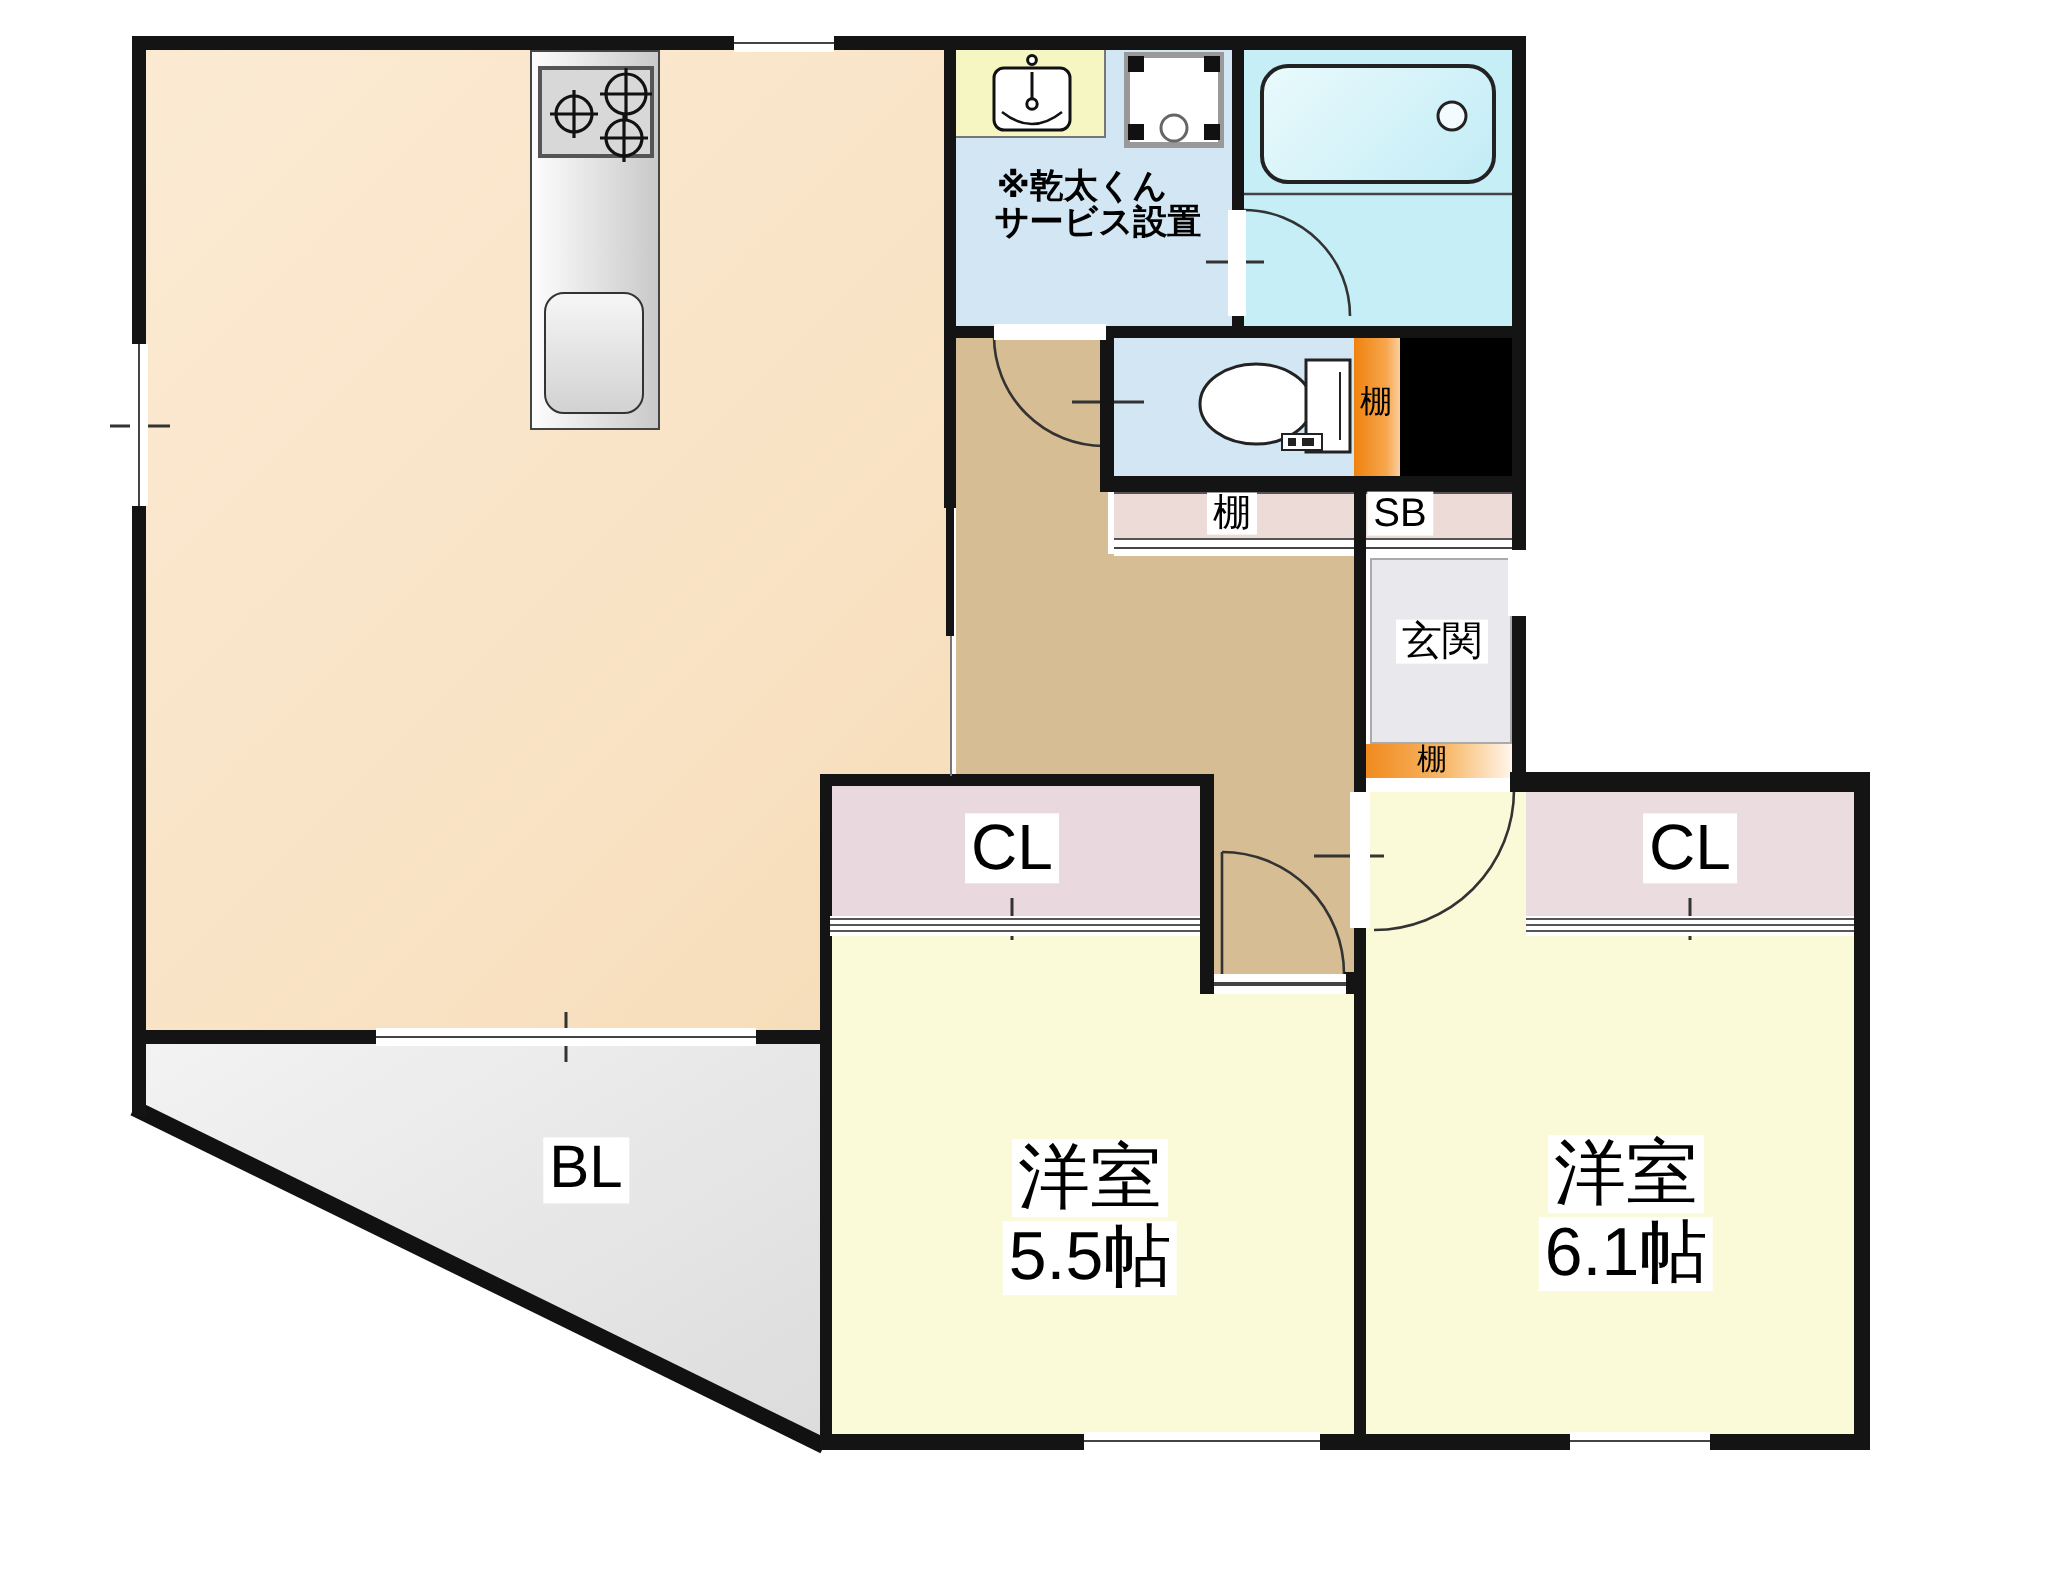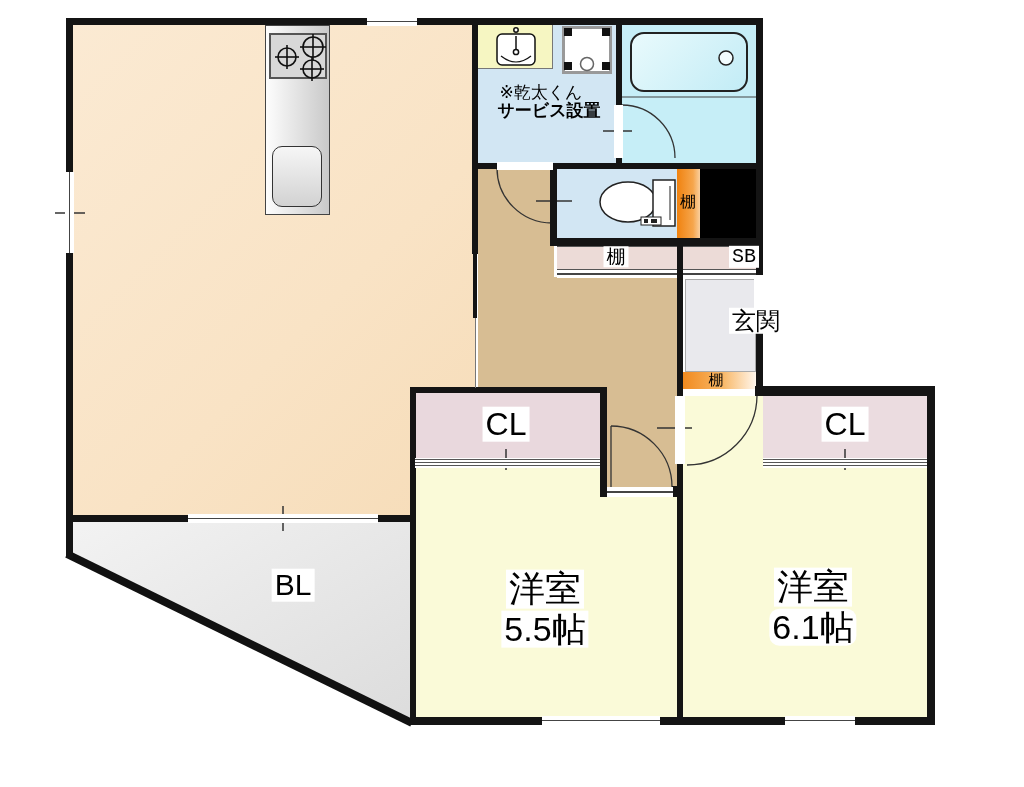--- a/index.html
+++ b/index.html
@@ -176,31 +176,31 @@
   <div class="slot plainslot" style="left:614px;top:105px;width:9px;height:53px;"></div>
   <div class="slot plainslot" style="left:675px;top:396px;width:10px;height:68px;"></div>
   <div class="slot hslot" style="left:607px;top:487px;width:66px;height:10px;"></div>
   <div class="slot plainslot" style="left:754px;top:275px;width:10px;height:33px;"></div>
 
 
   <div class="label" style="left:545px;top:589px;font-size:36px;">洋室</div>
   <div class="label" style="left:545px;top:629px;font-size:34px;">5.5帖</div>
 
   <div class="label" style="left:813px;top:587px;font-size:36px;">洋室</div>
-  <div class="label" style="left:813px;top:627px;font-size:34px;border-radius:10px;">6.1帖</div>
+  <div class="label" style="left:813px;top:627px;font-size:34px;">6.1帖</div>
 
   <div class="label" style="left:293px;top:585px;font-size:30px;">BL</div>
 
   <div class="label" style="left:506px;top:424px;font-size:32px;">CL</div>
   <div class="label" style="left:845px;top:424px;font-size:32px;">CL</div>
 
-  <div class="label" style="left:721px;top:321px;font-size:24px;margin-left:35px;">玄関</div>
-
-  <div class="label" style="left:744px;top:257px;font-size:20px;font-family:Liberation Mono, monospace;">SB</div>
+  <div class="label" style="left:721px;top:321px;font-size:20px;">玄関</div>
+
+  <div class="label" style="left:700px;top:257px;font-size:20px;">SB</div>
   <div class="label" style="left:616px;top:257px;font-size:19px;">棚</div>
 
   <div class="label nobg" style="left:688px;top:202px;font-size:16px;">棚</div>
   <div class="label nobg" style="left:716px;top:380px;font-size:15px;">棚</div>
 
-  <div class="label nobg" style="left:541px;top:93px;font-size:17px;font-weight:normal;text-align:right;">※乾太くん</div>
+  <div class="label nobg" style="left:541px;top:93px;font-size:17px;font-weight:bold;text-align:right;">※乾太くん</div>
   <div class="label nobg" style="left:549px;top:111px;font-size:17px;font-weight:bold;">サービス設置</div>
 
 </div>
 
 </body></html>

